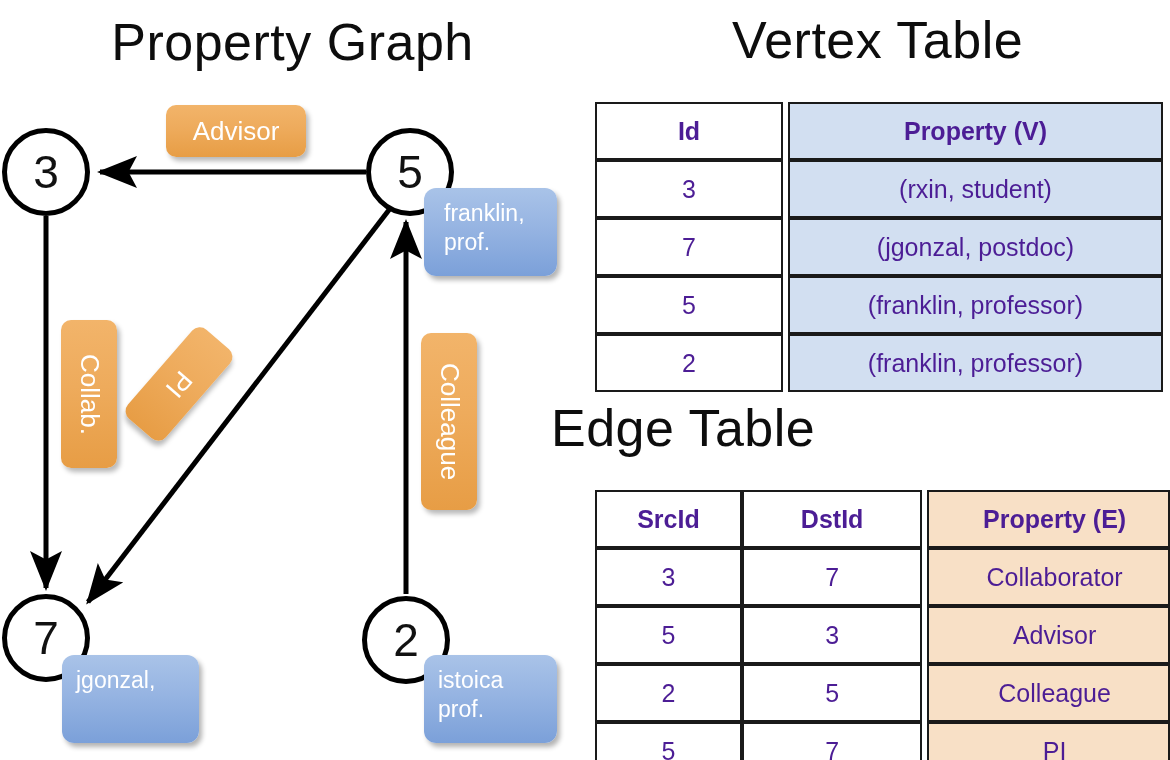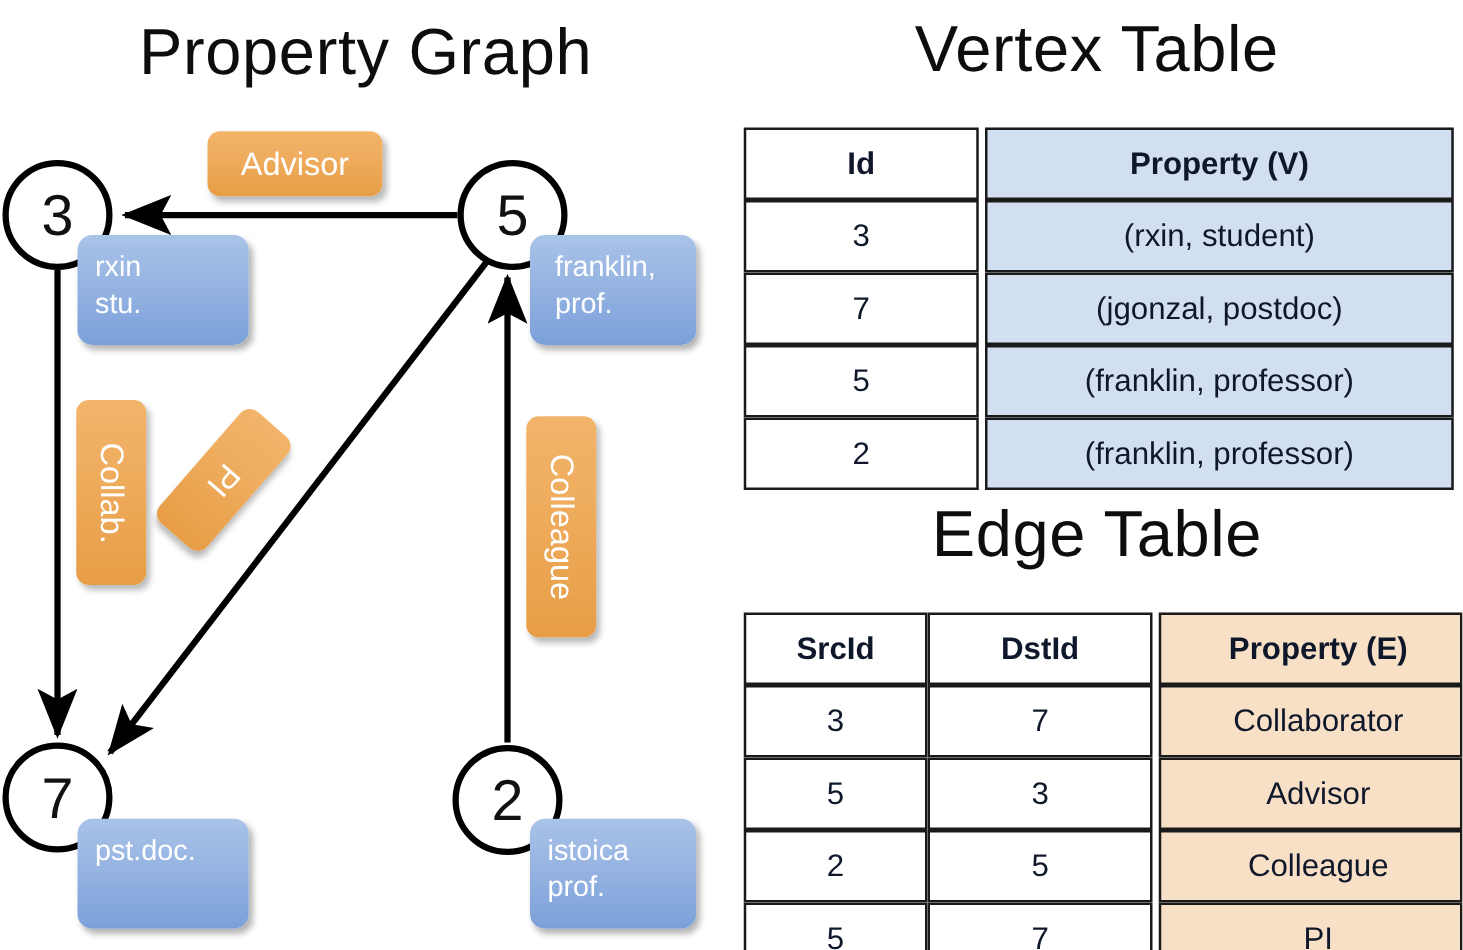--- a/index.html
+++ b/index.html
@@ -21,21 +21,21 @@
     position: absolute;
     font-family: "Liberation Sans", sans-serif;
     font-weight: 300;
     font-size: 52px;
     letter-spacing: 0.5px;
     color: #0d0d0d;
     white-space: nowrap;
   }
   #title-property-graph { left: 0px; top: 12px; width: 585px; text-align: center; }
   #title-vertex-table   { left: 585px; top: 10px; width: 585px; text-align: center; }
-  #title-edge-table     { left: 585px; top: 398px; width: 585px; text-align: center; }
+  #title-edge-table     { left: 551px; top: 398px; width: 585px; }
 
   
   #graph-panel {
     position: absolute;
     left: 0; top: 0;
     width: 585px; height: 760px;
   }
   #graph-edges {
     position: absolute;
     left: 0; top: 0;
@@ -137,21 +137,21 @@
     font-family: "Liberation Sans", sans-serif;
     font-weight: 300;
   }
   .data-table td, .data-table th {
     border: 2px solid #1a1a1a;
     padding: 0;
     text-align: center;
     vertical-align: middle;
     background: #ffffff;
     font-weight: 300;
-    color: #0f172a;
+    color: #4c1d95;
   }
   .data-table th {
     font-weight: bold;
   }
 
   
   #vertex-table { left: 595px; top: 102px; }
   #vertex-table .col-id   { width: 184px; }
   #vertex-table .col-prop { width: 371px; }
   #vertex-table tr > * { height: 54px; font-size: 25px; }
@@ -202,30 +202,26 @@
   <div class="node-circle" id="node-5">
     <span>5</span>
   </div>
   <div class="node-circle" id="node-7">
     <span>7</span>
   </div>
   <div class="node-circle" id="node-2">
     <span>2</span>
   </div>
 
-  <div class="prop-box" id="prop-rxin">
-    <div>rxin</div>
-    <div>stu.</div>
-  </div>
   <div class="prop-box" id="prop-franklin">
     <div>franklin,</div>
     <div>prof.</div>
   </div>
   <div class="prop-box" id="prop-jgonzal">
-    <div>pst.doc.</div>
+    <div>jgonzal,</div>
   </div>
   <div class="prop-box" id="prop-istoica">
     <div>istoica</div>
     <div>prof.</div>
   </div>
 
   <div class="edge-label" id="label-advisor">
     <span>Advisor</span>
   </div>
   <div class="edge-label" id="label-collab">

